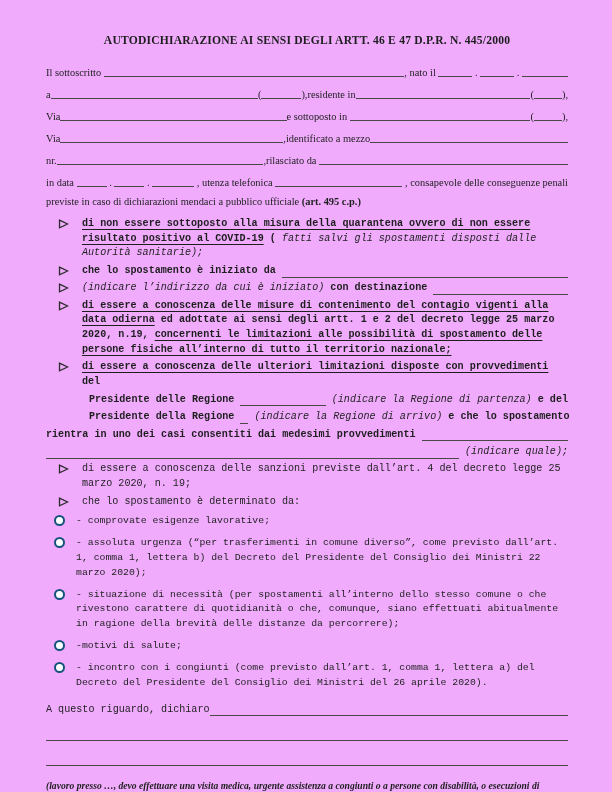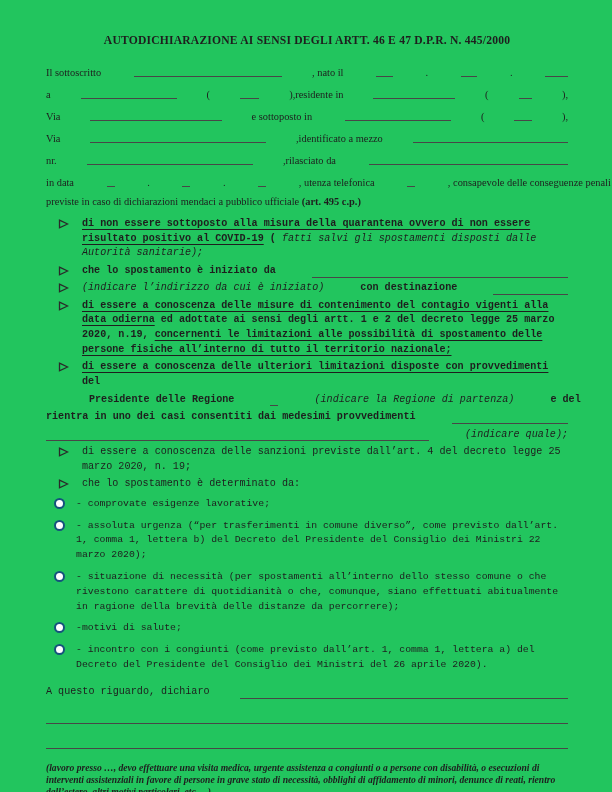--- a/index.html
+++ b/index.html
@@ -1,28 +1,28 @@
 <!DOCTYPE html>
 <html><head>
 <meta charset="utf-8">
 <style>
   html,body{margin:0;padding:0;background:#ffffff;}
   .page{
-    position:relative;width:612px;height:792px;background:#22c55e;
+    position:relative;width:612px;height:792px;background:#f0abfc;
     box-sizing:border-box;padding:26px 44px 40px 46px;
     font-family:"Liberation Serif","DejaVu Serif",serif;color:#1e1e1e;
     display:flex;flex-direction:column;overflow:hidden;
   }
   .title{text-align:center;font-weight:bold;font-size:11.6px;letter-spacing:.2px;margin-top:8px;}
   .intro{margin-top:16px;font-size:10.4px;}
   .intro .row{margin-bottom:7px;}
   .heading{text-align:center;font-weight:bold;font-size:10.8px;margin:11px 0 8px;}
   .body{font-size:10.1px;}
   .body .row{margin-bottom:2.5px;line-height:14.8px;font-family:Liberation Mono, monospace;}
-  .row{color:#1e1e1e;gap:30px;}
+  .row{color:#1e1e1e;}
   .fx{display:flex;align-items:flex-end;}
   .fx .sg{white-space:pre;}
   .pa{line-height:14.8px;}
   .blank{border-bottom:1px solid #474747;height:13px;min-width:8px;flex-shrink:1;}
   .fx .blank{margin-bottom:1px;}
   .spacer{display:inline-block;height:1px;flex-shrink:1;}
   .sg.b{font-weight:bold;}
   .sg.i{font-style:italic;}
   .sg.bu{font-weight:bold;text-decoration:underline;text-underline-offset:2.5px;}
   .marked{position:relative;padding-left:36px;}
@@ -128,20 +128,26 @@
           </svg></span><span class="sg bu">di essere a conoscenza delle misure di contenimento del contagio vigenti alla data odierna</span><span class="sg b"> ed adottate ai sensi degli artt. 1 e 2 del decreto legge 25 marzo 2020, n.19, </span><span class="sg bu">concernenti le limitazioni alle possibilità di spostamento delle persone fisiche all’interno di tutto il territorio nazionale;</span></div>
       <div class="row pa marked"><span class="mark"><svg width="11" height="10" viewBox="0 0 11 10">
             <path d="M1.5 1.2 L9.6 5 L1.5 8.8 Z" fill="none" stroke="#2a2a2a" stroke-width="1.3"></path>
           </svg></span><span class="sg bu">di essere a conoscenza delle ulteriori limitazioni disposte con provvedimenti</span><span class="sg b"> del</span></div>
       <div class="row fx ind1">
         <span class="sg b">Presidente delle Regione </span>
         <span class="blank" style="flex: 1 1 220px;"></span>
         <span class="sg i"> (indicare la Regione di partenza)</span>
         <span class="sg b"> e del</span>
       </div>
+      <div class="row fx ind1">
+        <span class="sg b">Presidente della Regione </span>
+        <span class="blank" style="flex: 1 1 165px;"></span>
+        <span class="sg i"> (indicare la Regione di arrivo)</span>
+        <span class="sg b"> e che lo spostamento</span>
+      </div>
       <div class="row fx">
         <span class="sg b">rientra in uno dei casi consentiti dai medesimi provvedimenti </span>
         <span class="blank" style="flex: 1 1 200px;"></span>
       </div>
       <div class="row fx">
         <span class="blank" style="flex: 1 1 380px;"></span>
         <span class="sg i"> (indicare quale);</span>
       </div>
       <div class="row pa marked"><span class="mark"><svg width="11" height="10" viewBox="0 0 11 10">
             <path d="M1.5 1.2 L9.6 5 L1.5 8.8 Z" fill="none" stroke="#2a2a2a" stroke-width="1.3"></path>

